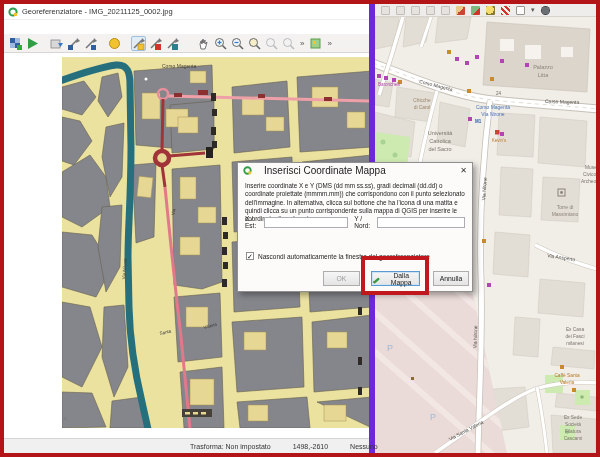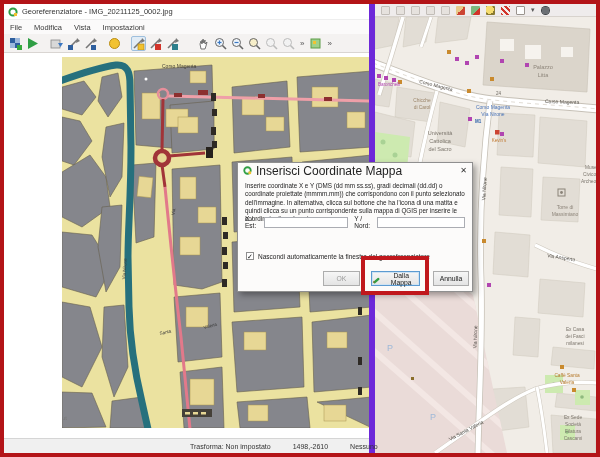--- a/index.html
+++ b/index.html
@@ -25,21 +25,21 @@
   .tb-gap { width:7px; }
   .tb-more { font-size:8px; color:#555; padding:0 3px; }
   .g-canvas { position:absolute; left:0; top:49px; right:0; bottom:15px; background:#fff; overflow:hidden; }
   .raster { position:absolute; left:58px; top:4px; width:310px; height:371px; }
   .corner-note { position:absolute; left:58px; top:362px; font-size:6px; color:#777; }
   .g-statusbar { position:absolute; left:0; bottom:0; right:0; height:15px; background:#f0f0f0; border-top:1px solid #d5d5d5; display:flex; align-items:center; font-size:7px; color:#333; padding-left:186px; gap:22px; white-space:nowrap; }
 
   
   .dialog { position:absolute; left:233px; top:158px; width:236px; height:130px; background:#fcfbfa; border:1px solid #8f8f8f; box-shadow:3px 3px 6px rgba(0,0,0,.35); z-index:40; }
   .d-titlebar { position:absolute; left:0; top:0; right:0; height:15px; display:flex; align-items:center; padding:0 5px; background:#fcfbfa; }
-  .d-title { font-size:12px; color:#222; margin-left:4px; flex:1; }
+  .d-title { font-size:10px; color:#222; margin-left:12px; flex:1; }
   .d-close { font-size:8px; color:#333; cursor:default; }
   .d-body { position:absolute; left:7px; top:19px; width:222px; font-size:6.3px; line-height:1.32; color:#222; }
   .d-row { position:absolute; left:7px; top:52px; right:7px; display:flex; align-items:center; }
   .d-label { font-size:6.5px; color:#222; }
   .d-input { height:11px; border:1px solid #abadb3; background:#fff; margin-left:3px; font-size:6.5px; }
   .d-check-row { position:absolute; left:8px; top:89px; display:flex; align-items:center; }
   .d-checkbox { width:8px; height:8px; border:1px solid #8f8f8f; background:#fff; display:flex; align-items:center; justify-content:center; font-size:7px; color:#111; line-height:1; }
   .d-check-label { font-size:6.5px; color:#222; margin-left:4px; }
   .d-btn { position:absolute; top:108px; height:15px; border:1px solid #adadad; background:linear-gradient(#f6f6f6,#e4e4e4); font-size:6.8px; color:#222; display:flex; align-items:center; justify-content:center; gap:2px; }
   .d-btn.ok { left:85px; width:37px; color:#9b9b9b; }
@@ -232,26 +232,20 @@
 
   <div class="georef">
     <div class="g-titlebar">
       <svg width="10" height="10" viewBox="0 0 10 10">
         <circle cx="5" cy="5" r="3.6" fill="none" stroke="#2f9e44" stroke-width="2"></circle>
         <rect x="6" y="6" width="3" height="3" fill="#f2c230"></rect>
       </svg>
       <span class="g-title">Georeferenziatore - IMG_20211125_0002.jpg</span>
     </div>
 
-    <div class="g-menubar">
-      <span class="g-menu-item">File</span>
-      <span class="g-menu-item">Modifica</span>
-      <span class="g-menu-item">Vista</span>
-      <span class="g-menu-item">Impostazioni</span>
-    </div>
 
     <div class="g-toolbar">
       <span class="tb-ico">
         <svg width="13" height="13" viewBox="0 0 13 13">
             <rect x="1" y="1" width="5" height="5" fill="#2e5f9e"></rect>
             <rect x="6" y="6" width="5" height="5" fill="#2e5f9e"></rect>
             <rect x="6" y="1" width="5" height="5" fill="#9db9dc"></rect>
             <rect x="1" y="6" width="5" height="5" fill="#9db9dc"></rect>
             <rect x="8" y="8" width="5" height="5" fill="#37a93c"></rect>
           </svg>

